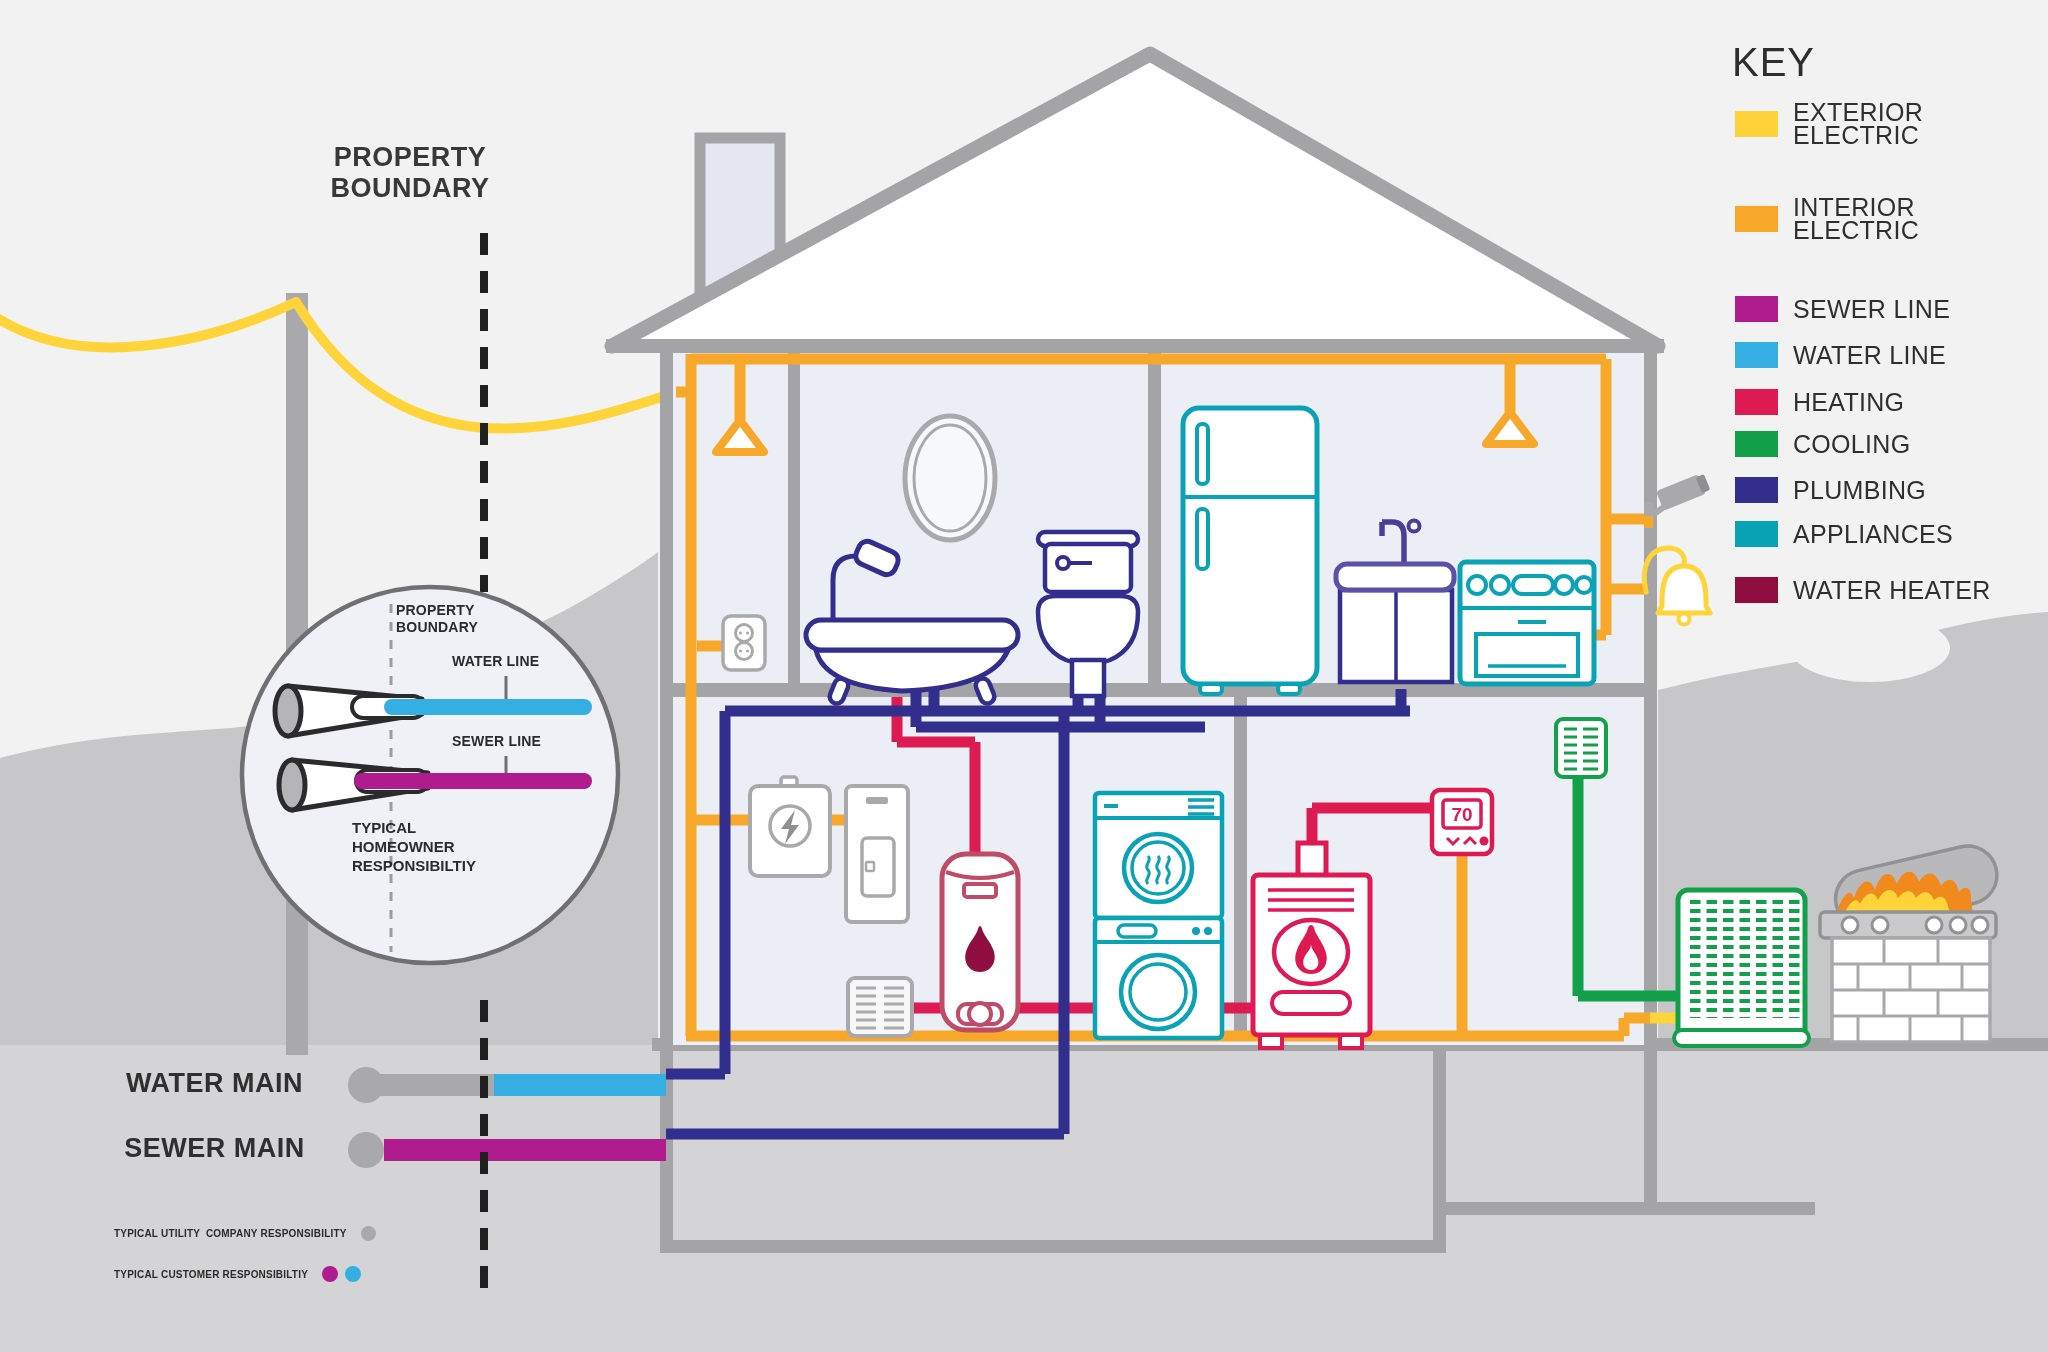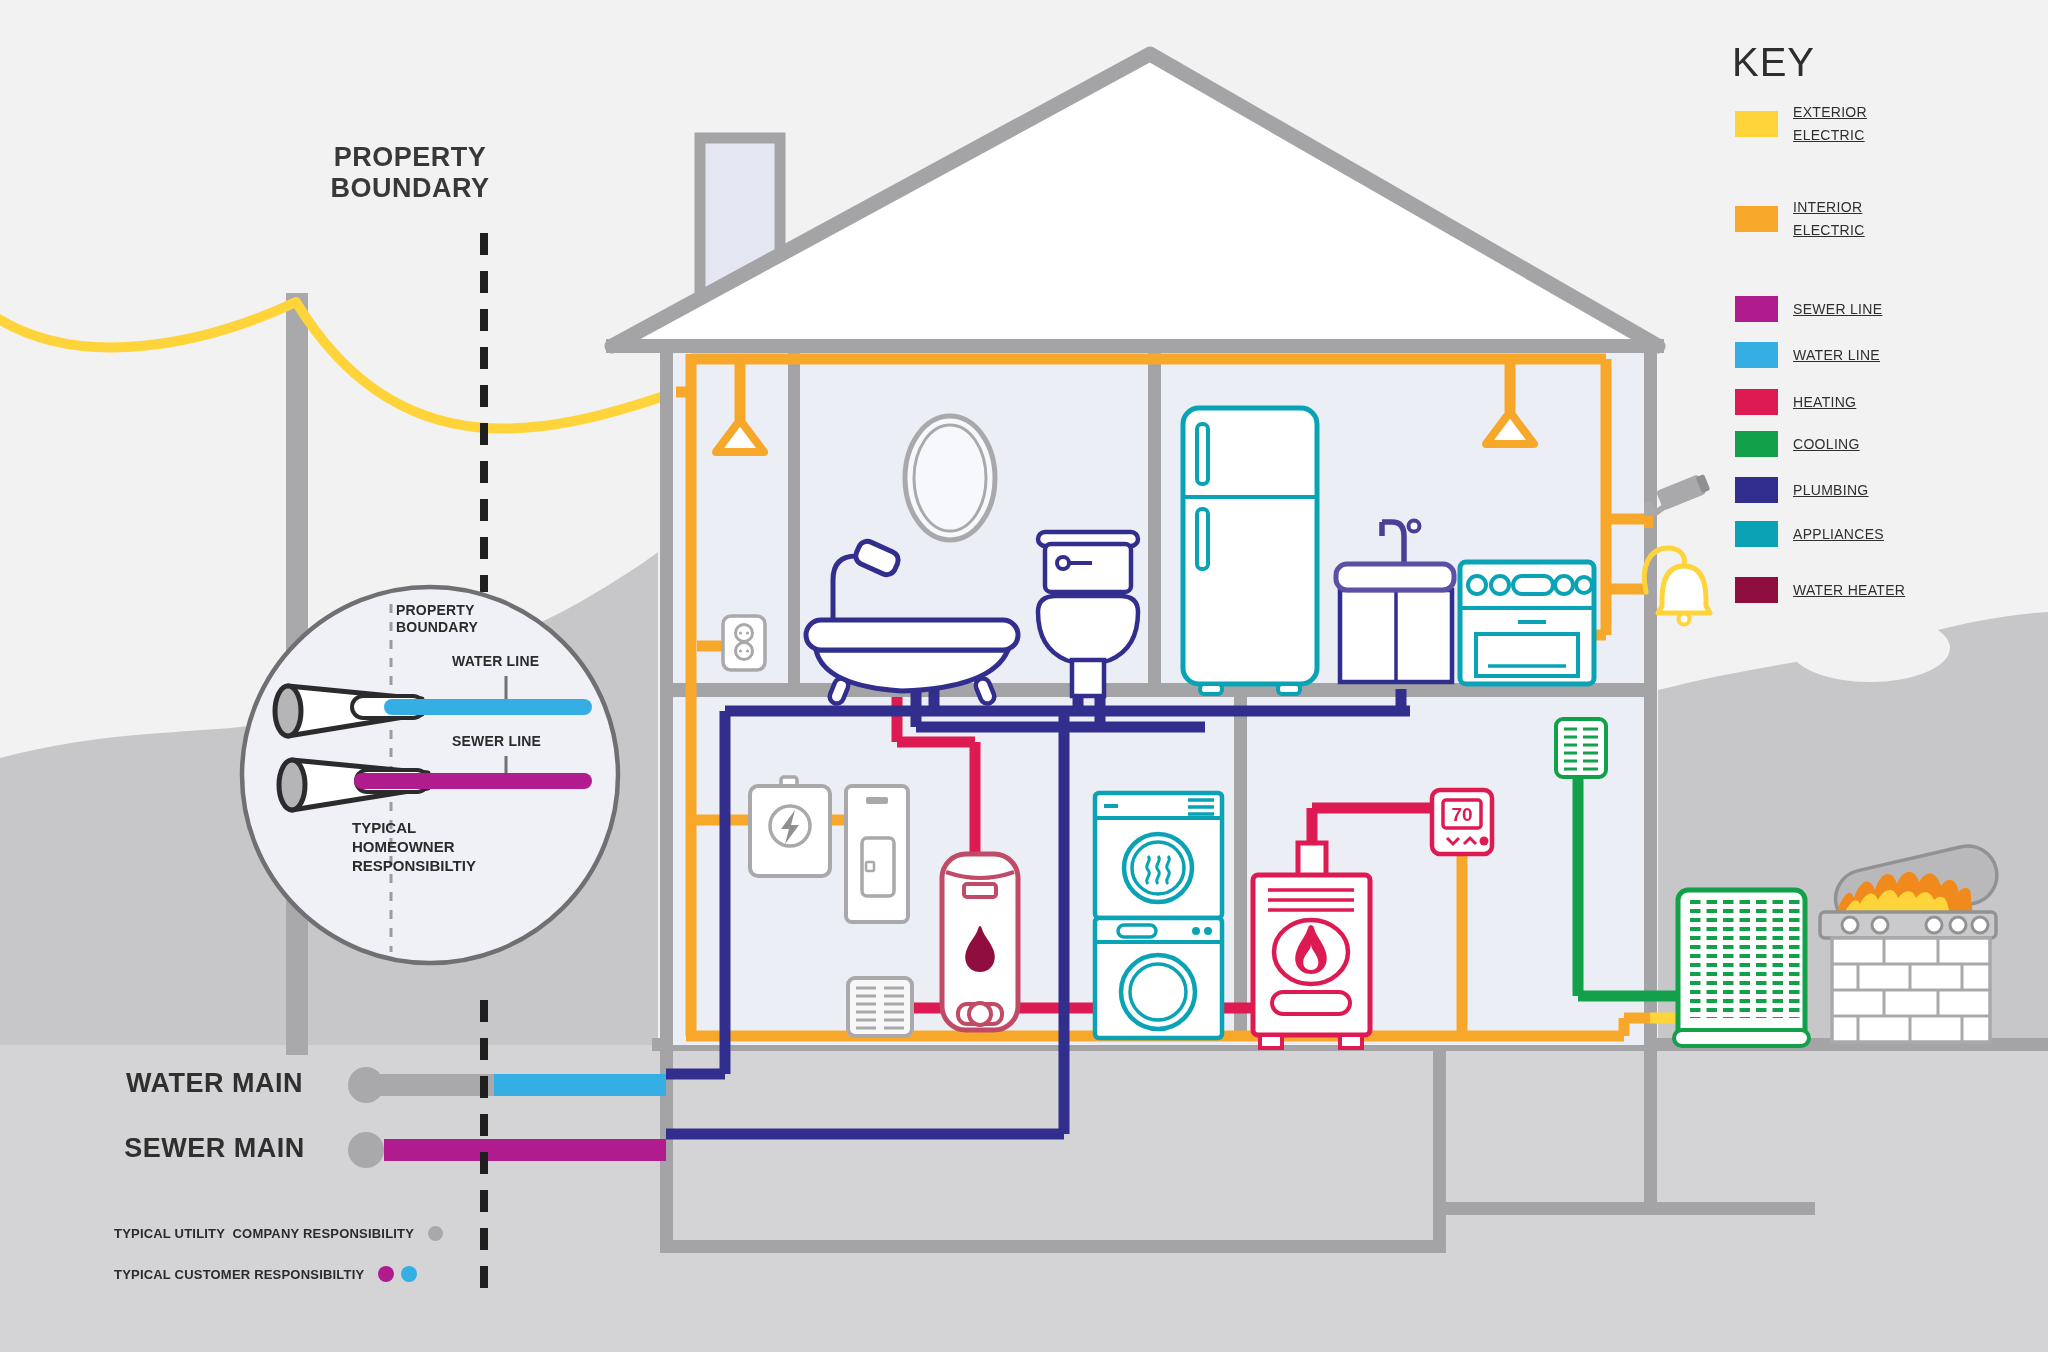--- a/index.html
+++ b/index.html
@@ -5,28 +5,28 @@
   html,body{margin:0;padding:0;background:#F2F2F3;}
   .stage{position:relative;width:2048px;height:1352px;background:#F2F2F3;overflow:hidden;
          font-family:"Liberation Sans",sans-serif;color:#2F2F2F;}
   .stage svg{position:absolute;left:0;top:0;}
   .lbl{position:absolute;white-space:pre-line;}
   .pb-label{left:320px;top:142px;width:180px;text-align:center;font-size:27px;font-weight:600;
             letter-spacing:.5px;line-height:31px;color:#383838;}
   .key-title{left:1732px;top:40px;font-size:40px;font-weight:500;color:#2E2E2E;letter-spacing:1px;text-align:right;}
   .legend-row{position:absolute;left:1735px;display:flex;align-items:center;gap:15px;}
   .legend-swatch{width:43px;height:26px;flex:0 0 auto;}
-  .legend-label{font-size:14px;font-weight:500;line-height:23px;white-space:pre-line;color:#2F2F2F;letter-spacing:.3px;text-decoration:underline;}
+  .legend-label{font-size:25px;font-weight:500;line-height:23px;white-space:pre-line;color:#2F2F2F;letter-spacing:.3px;}
   .main-label{position:absolute;left:112px;width:205px;text-align:center;font-size:27px;font-weight:600;letter-spacing:.5px;color:#2F2F2F;}
   .inset-small{font-size:14px;font-weight:700;line-height:17px;color:#2B2B2B;letter-spacing:.2px;}
   .inset-pb{left:396px;top:602px;}
   .inset-water{left:452px;top:653px;}
   .inset-sewer{left:452px;top:733px;}
   .inset-caption{left:352px;top:818px;width:190px;text-align:left;font-size:15px;font-weight:700;line-height:19px;color:#2B2B2B;}
-  .footer-row{position:absolute;display:flex;align-items:center;gap:14px;font-size:13px;font-weight:700;
+  .footer-row{position:absolute;display:flex;align-items:center;gap:14px;font-size:10px;font-weight:700;
               letter-spacing:.2px;color:#2B2B2B;white-space:pre-wrap;}
   .dot{display:inline-block;border-radius:50%;}
   .dot-15{width:15px;height:15px;}
   .dot-16{width:16px;height:16px;}
   .dots{display:flex;gap:7px;align-items:center;}
 </style>
 </head>
 <body>
 
 <div class="stage">

